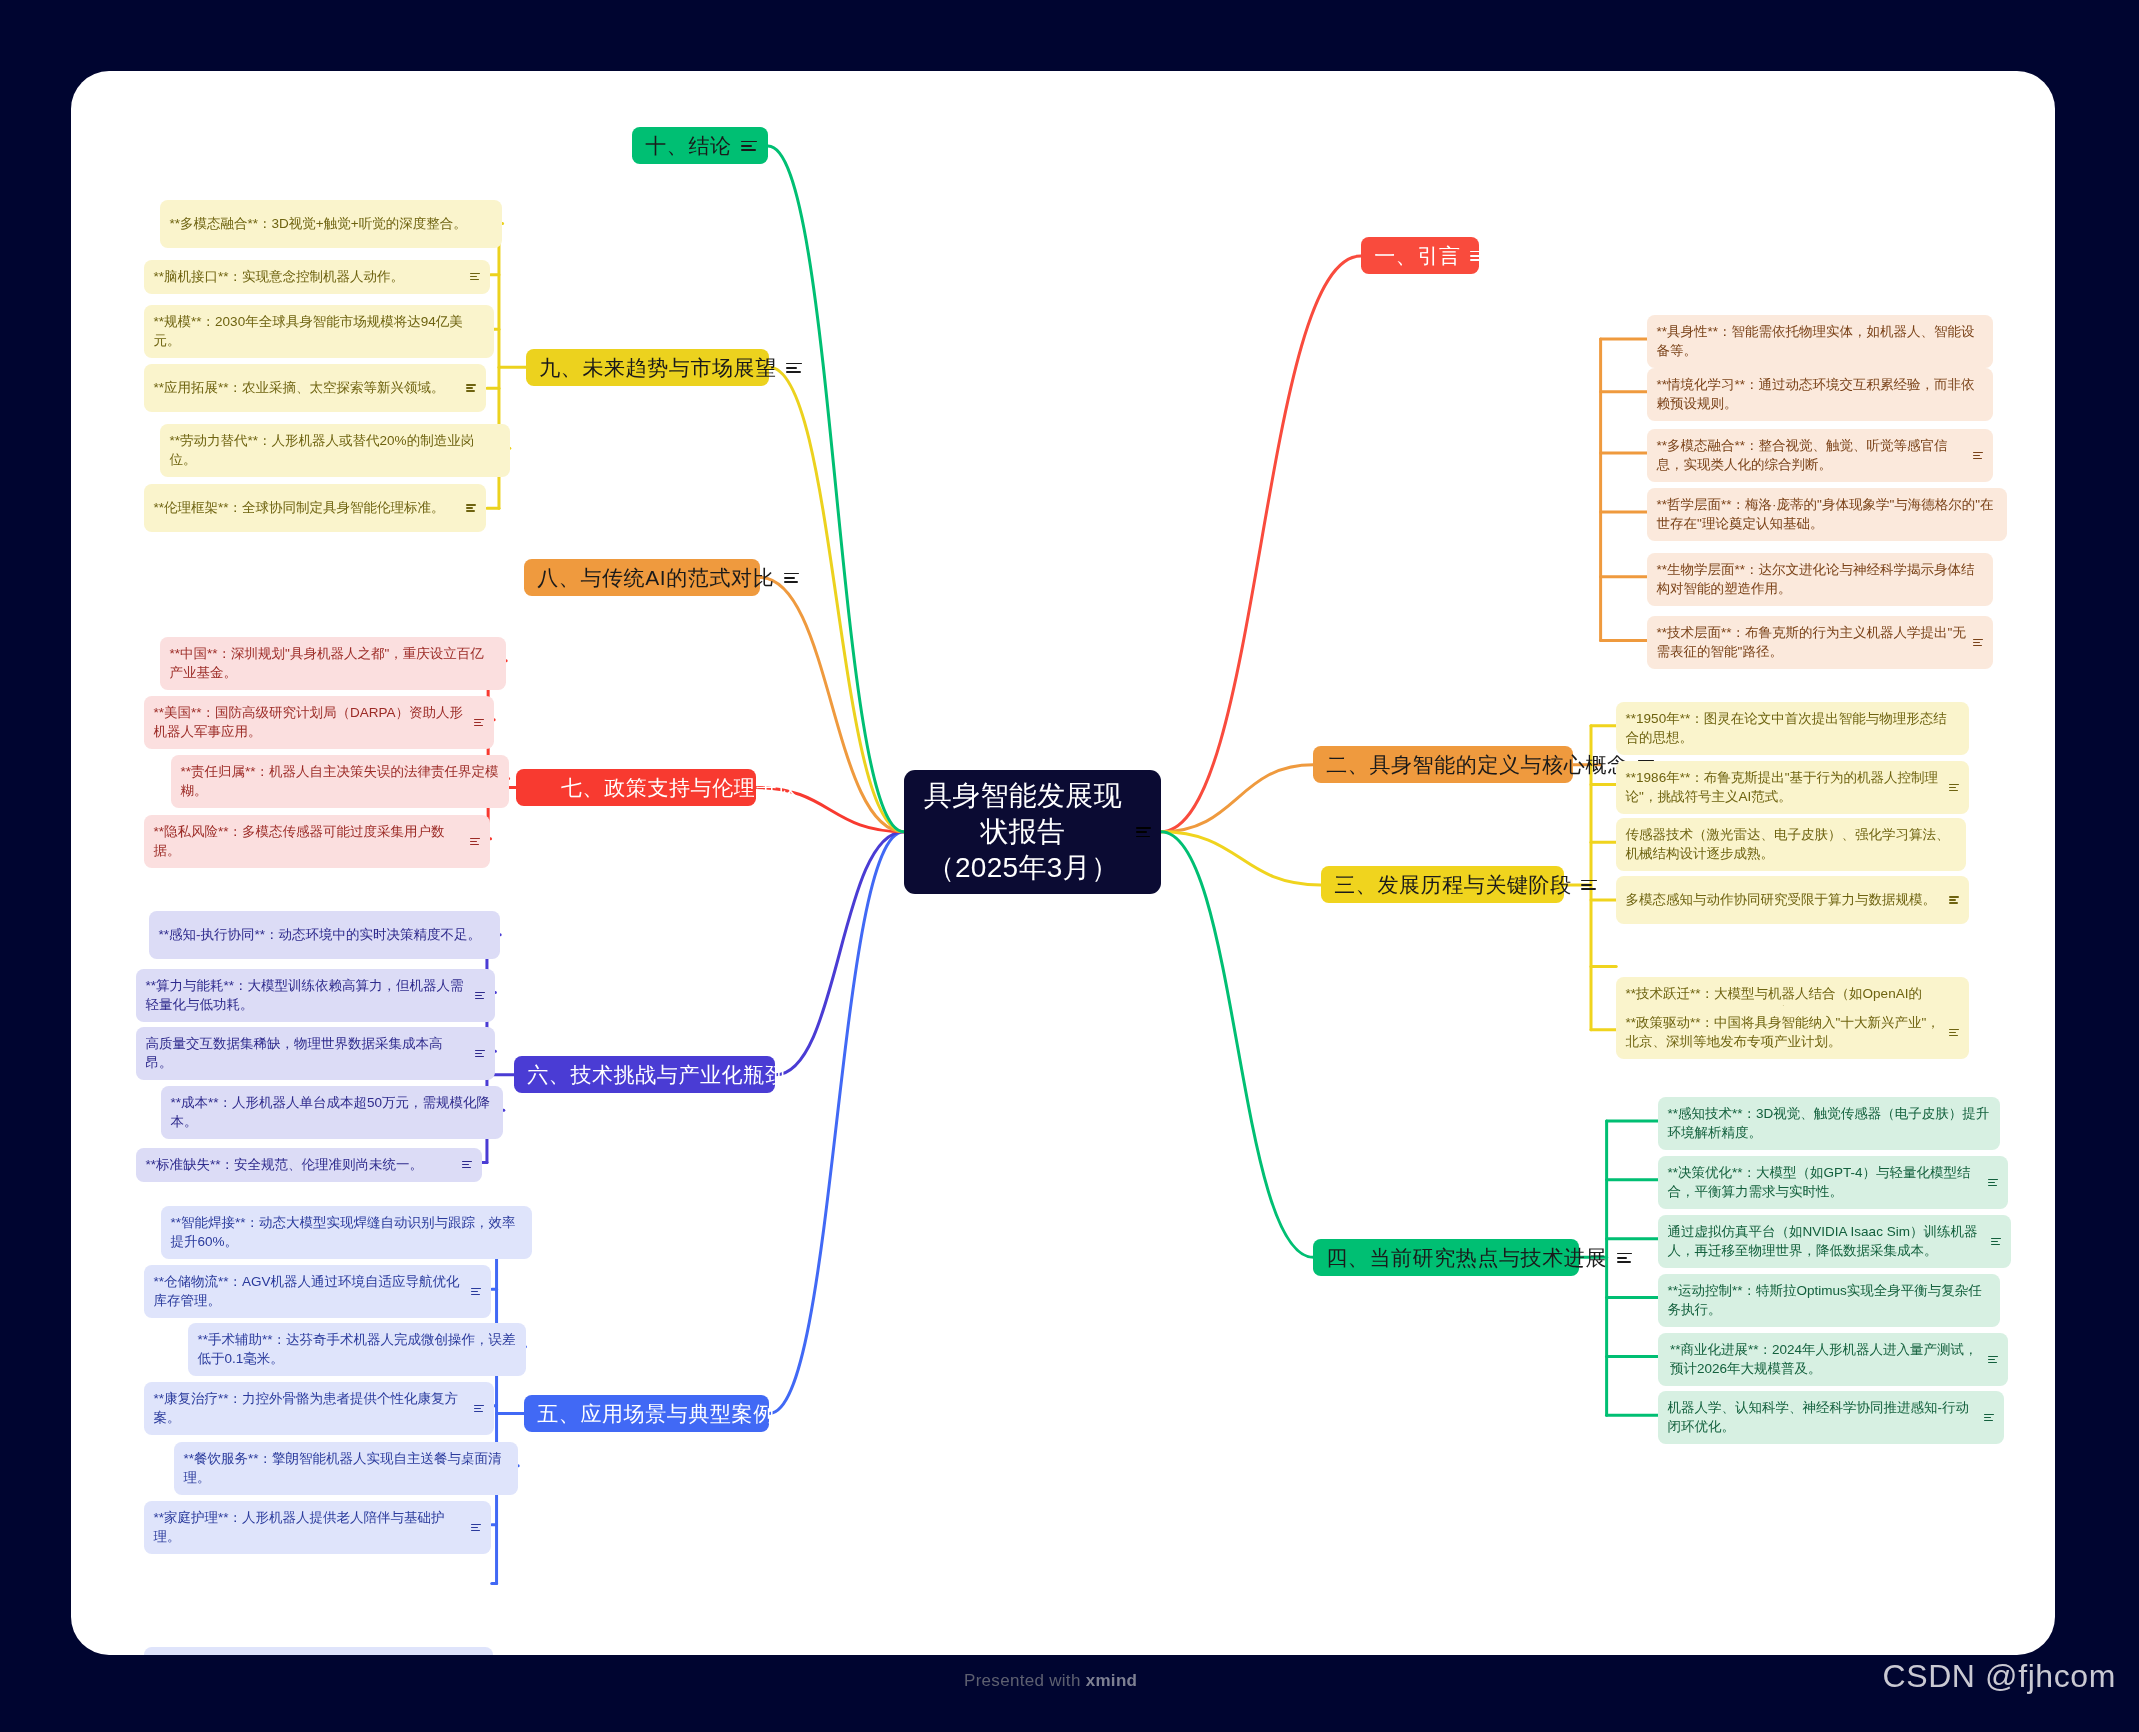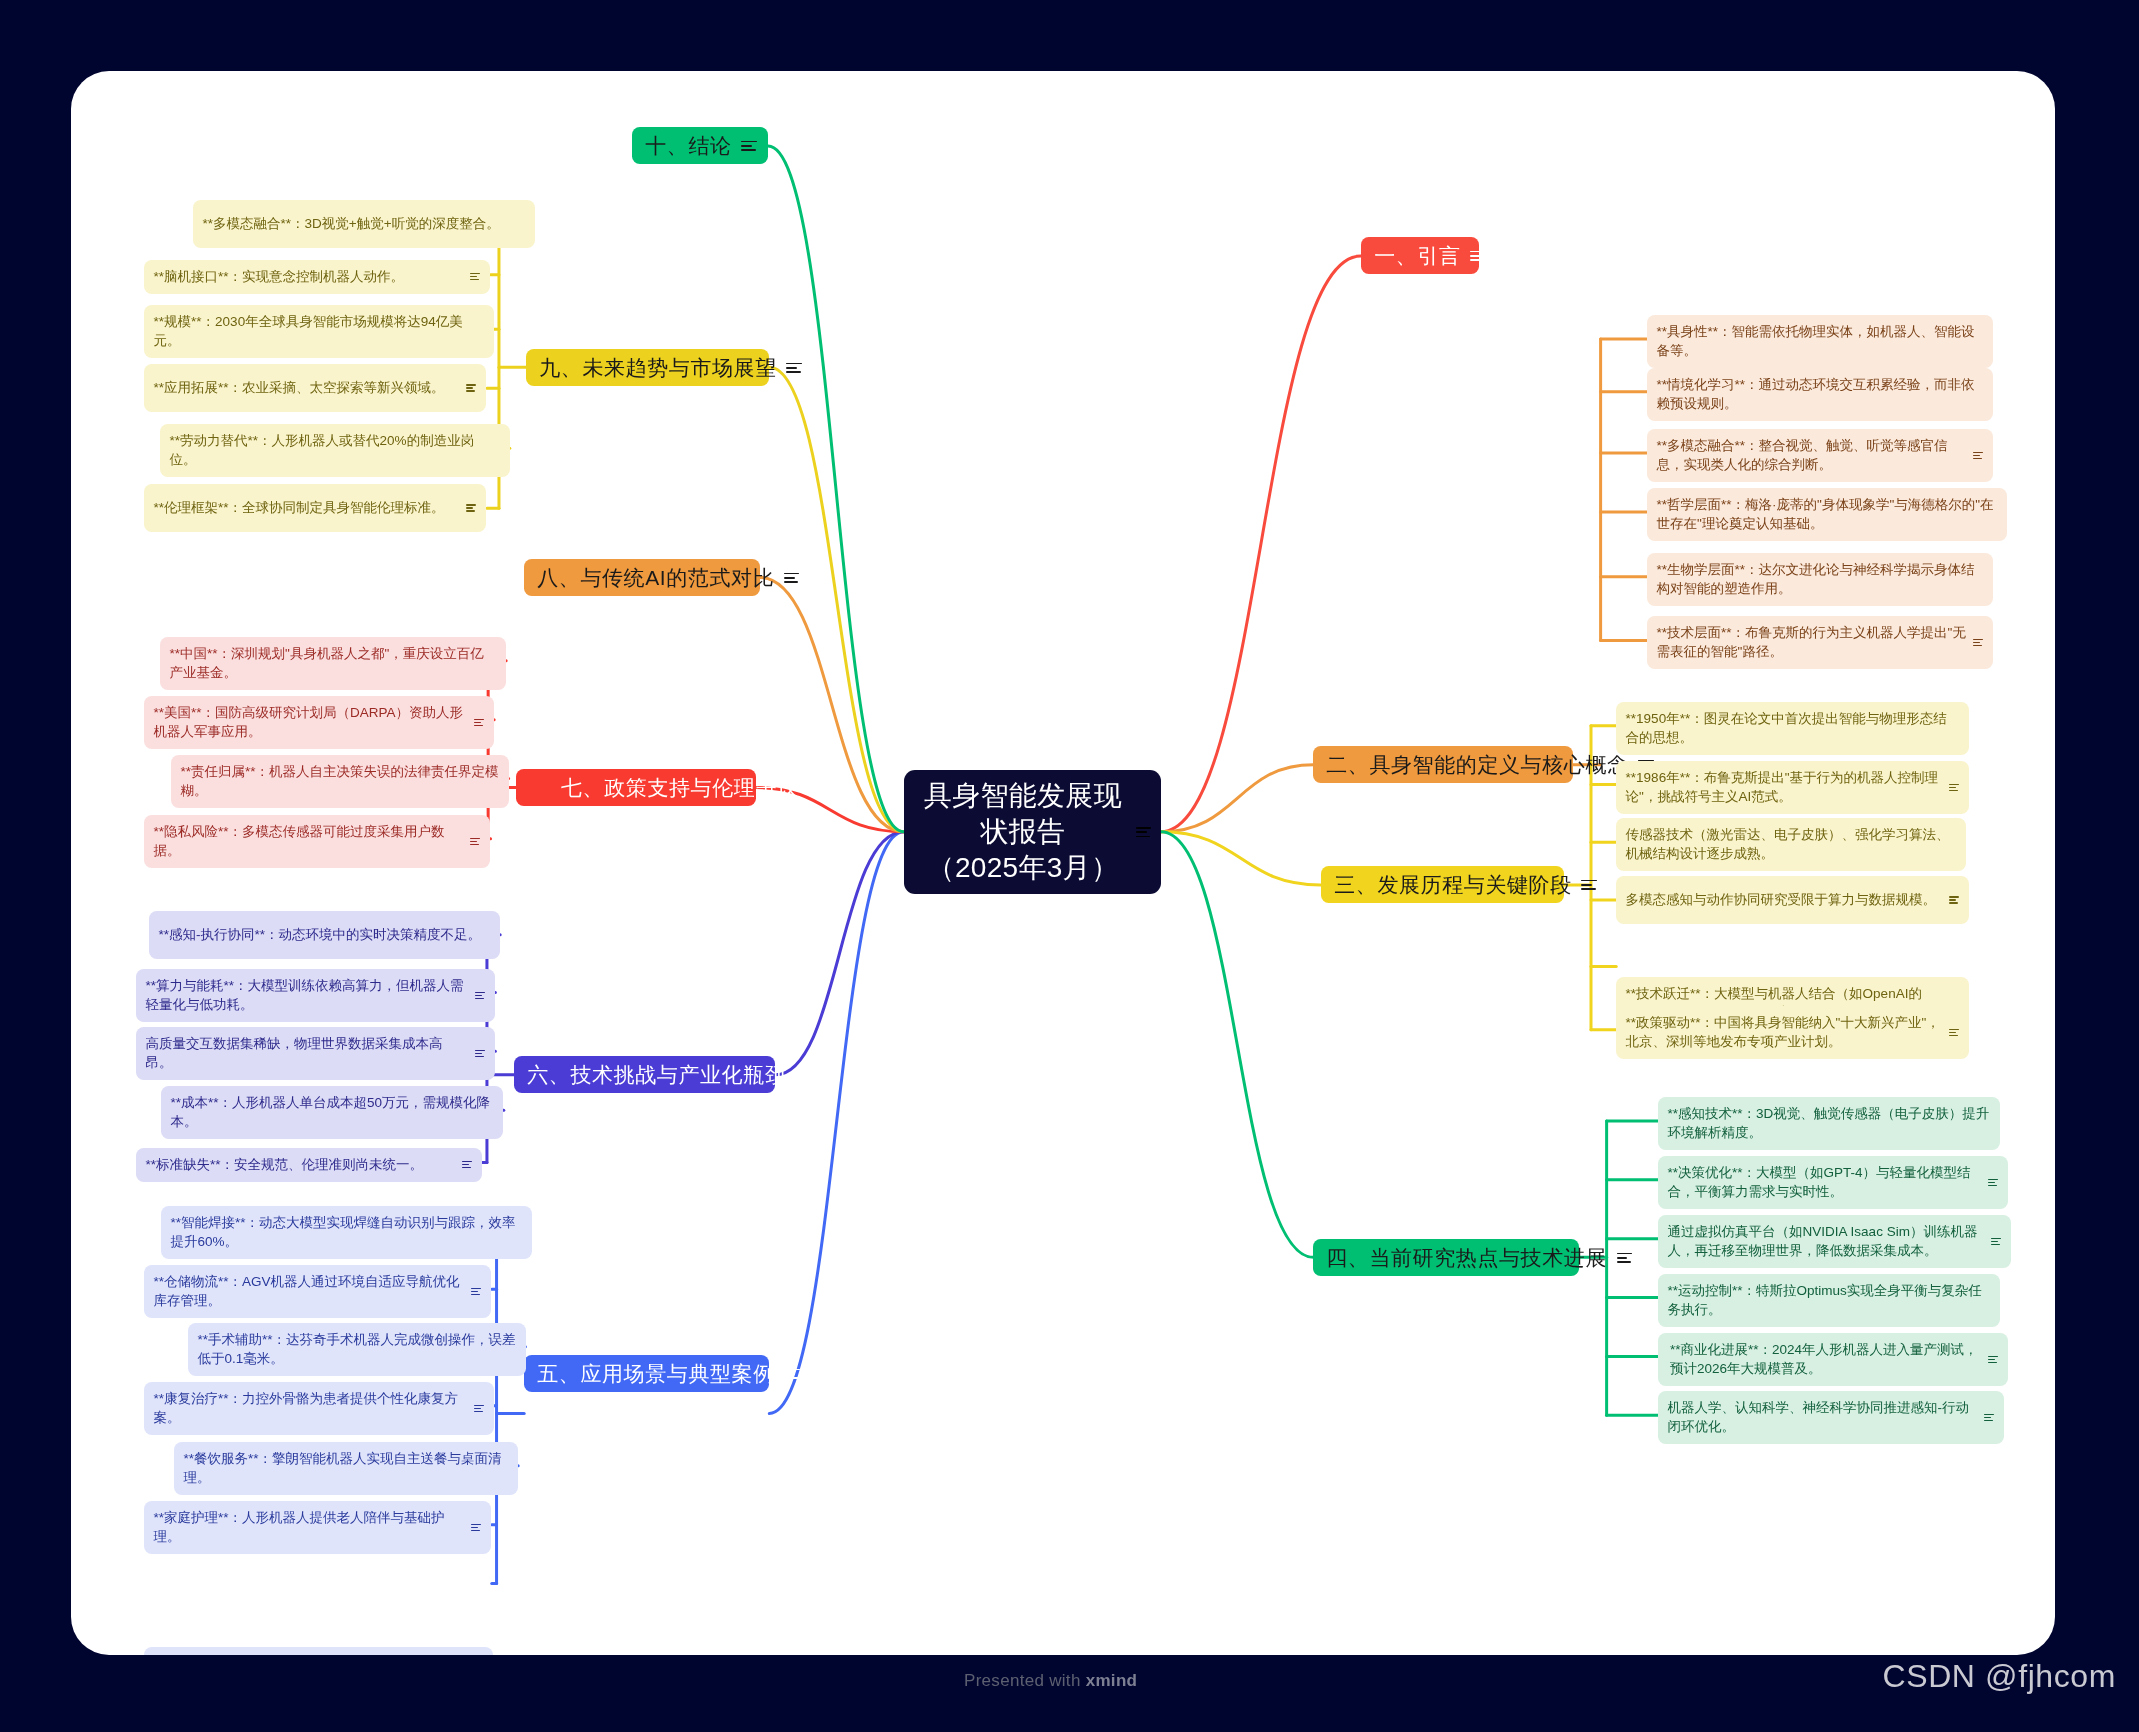--- a/index.html
+++ b/index.html
@@ -275,21 +275,21 @@
         </span>
       </div>
       <div class="node leaf" style="left: 1587px; top: 1320px; width: 346px; min-height: 48px; background: rgb(215, 240, 226); color: rgb(19, 96, 61);">
         <span class="l-label">机器人学、认知科学、神经科学协同推进感知-行动闭环优化。</span>
         <span class="note-ico sm">
           <i></i>
           <i></i>
           <i></i>
         </span>
       </div>
-      <div class="node branch" style="left: 453px; top: 1284px; width: 245px; background: rgb(65, 105, 245); color: rgb(255, 255, 255);">
+      <div class="node branch" style="left: 453px; top: 1324px; width: 245px; background: rgb(65, 105, 245); color: rgb(255, 255, 255);">
         <span class="b-label">五、应用场景与典型案例</span>
         <span class="note-ico">
           <i></i>
           <i></i>
           <i></i>
         </span>
       </div>
       <div class="node leaf" style="left: 90px; top: 1135px; width: 371px; min-height: 48px; background: rgb(223, 228, 251); color: rgb(42, 58, 156);">
         <span class="l-label">**智能焊接**：动态大模型实现焊缝自动识别与跟踪，效率提升60%。</span>
       </div>
@@ -408,21 +408,21 @@
         </span>
       </div>
       <div class="node branch" style="left: 455px; top: 278px; width: 243px; background: rgb(236, 210, 30); color: rgb(26, 26, 26);">
         <span class="b-label">九、未来趋势与市场展望</span>
         <span class="note-ico">
           <i></i>
           <i></i>
           <i></i>
         </span>
       </div>
-      <div class="node leaf" style="left: 89px; top: 129px; width: 342px; min-height: 48px; background: rgb(250, 244, 204); color: rgb(110, 99, 16); margin-left: 33px;">
+      <div class="node leaf" style="left: 89px; top: 129px; width: 342px; min-height: 48px; background: rgb(250, 244, 204); color: rgb(110, 99, 16);">
         <span class="l-label">**多模态融合**：3D视觉+触觉+听觉的深度整合。</span>
       </div>
       <div class="node leaf" style="left: 73px; top: 189px; width: 346px; min-height: 30px; background: rgb(250, 244, 204); color: rgb(110, 99, 16);">
         <span class="l-label">**脑机接口**：实现意念控制机器人动作。</span>
         <span class="note-ico sm">
           <i></i>
           <i></i>
           <i></i>
         </span>
       </div>

